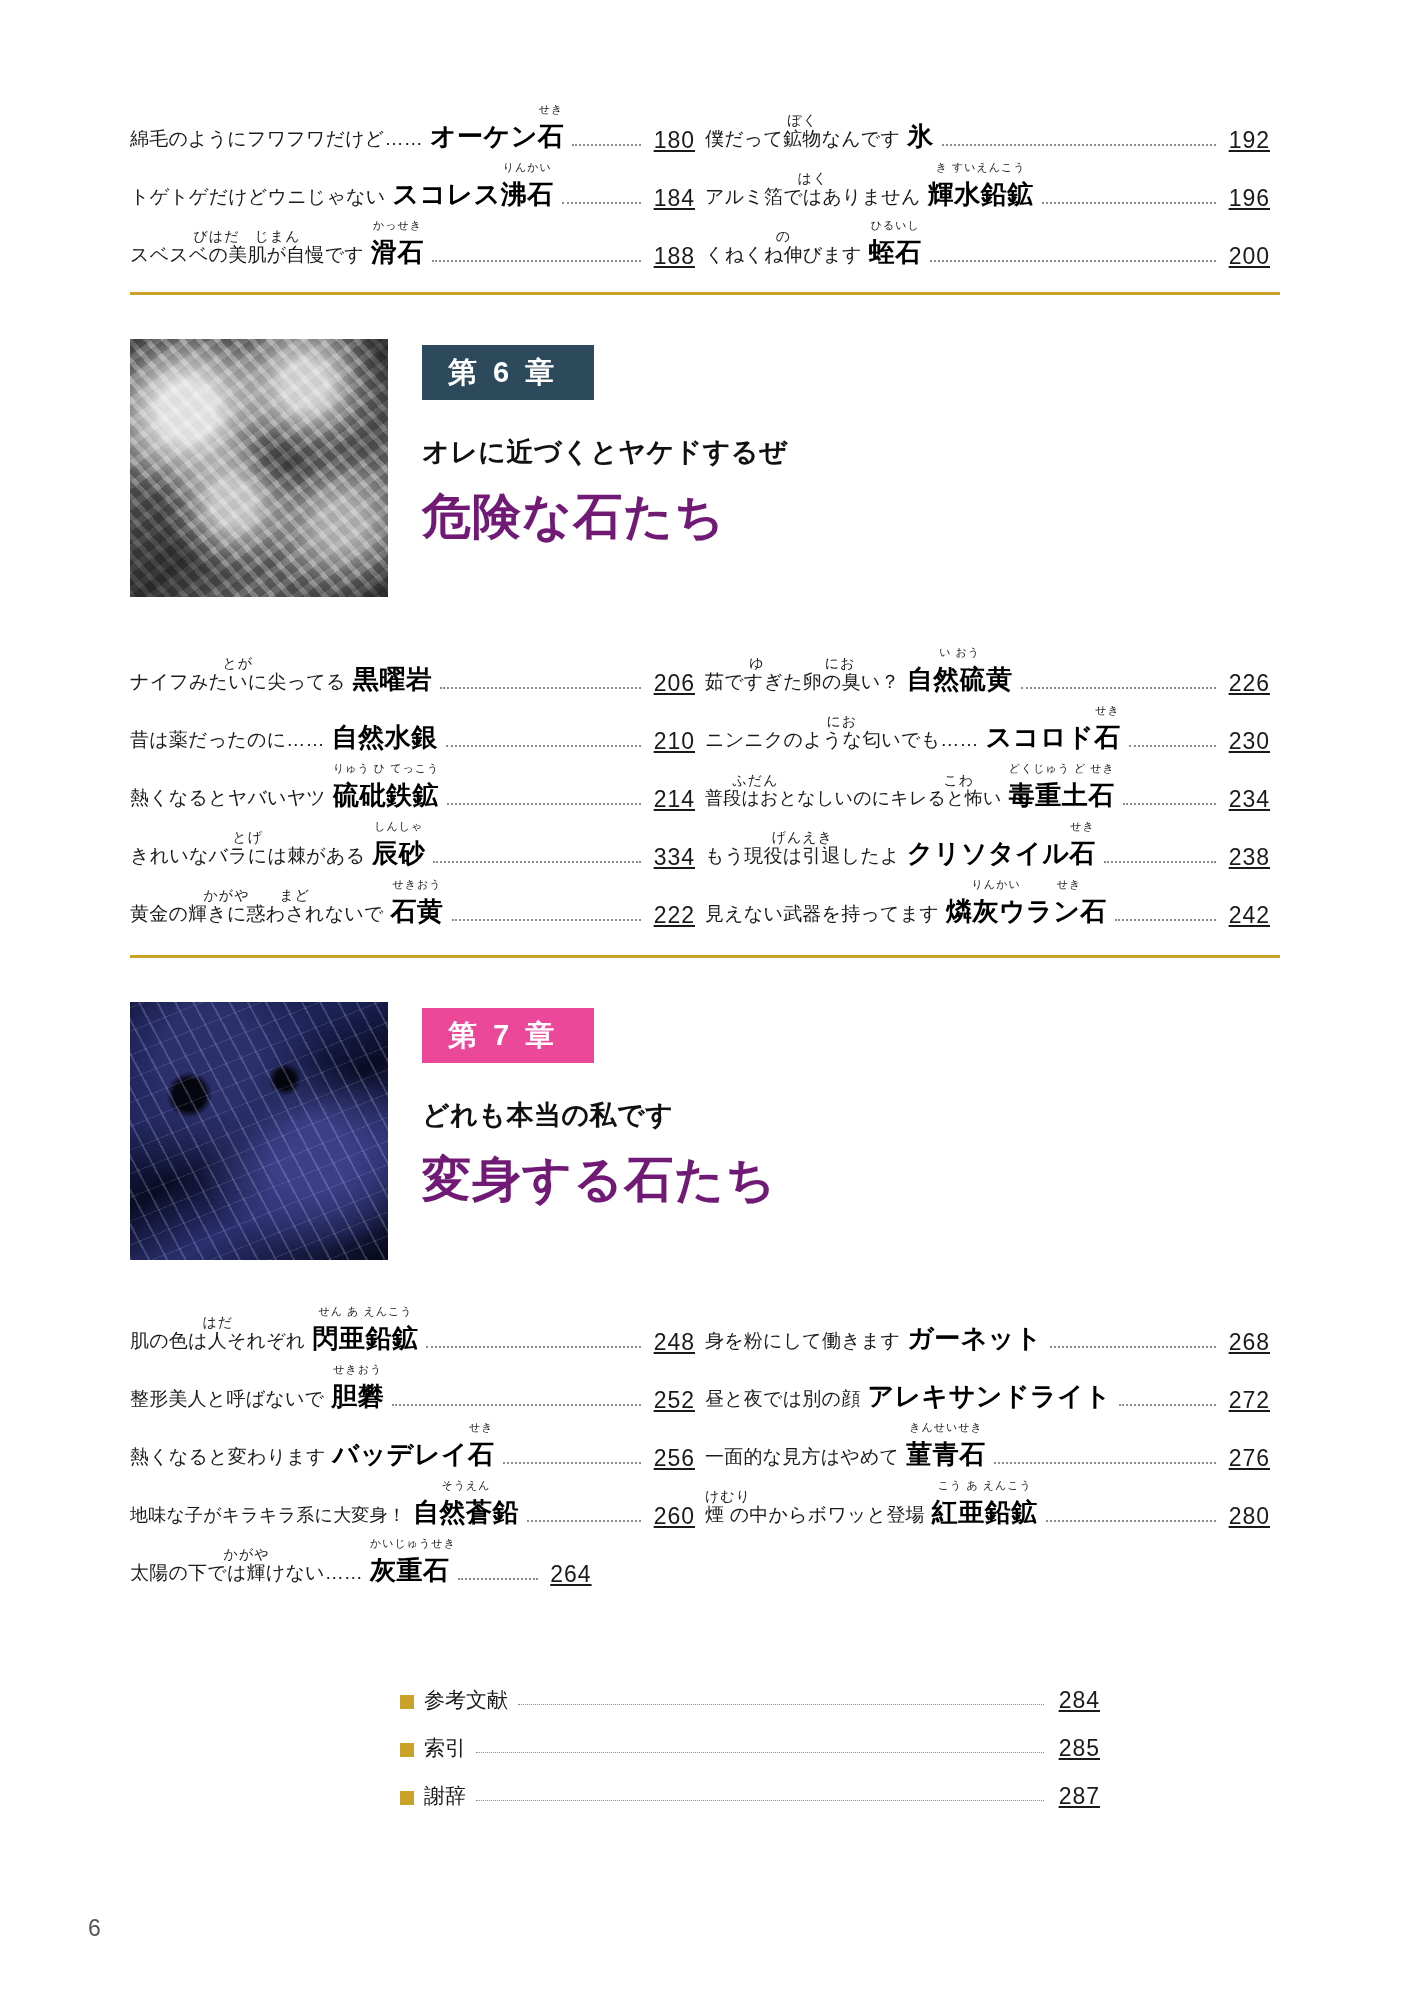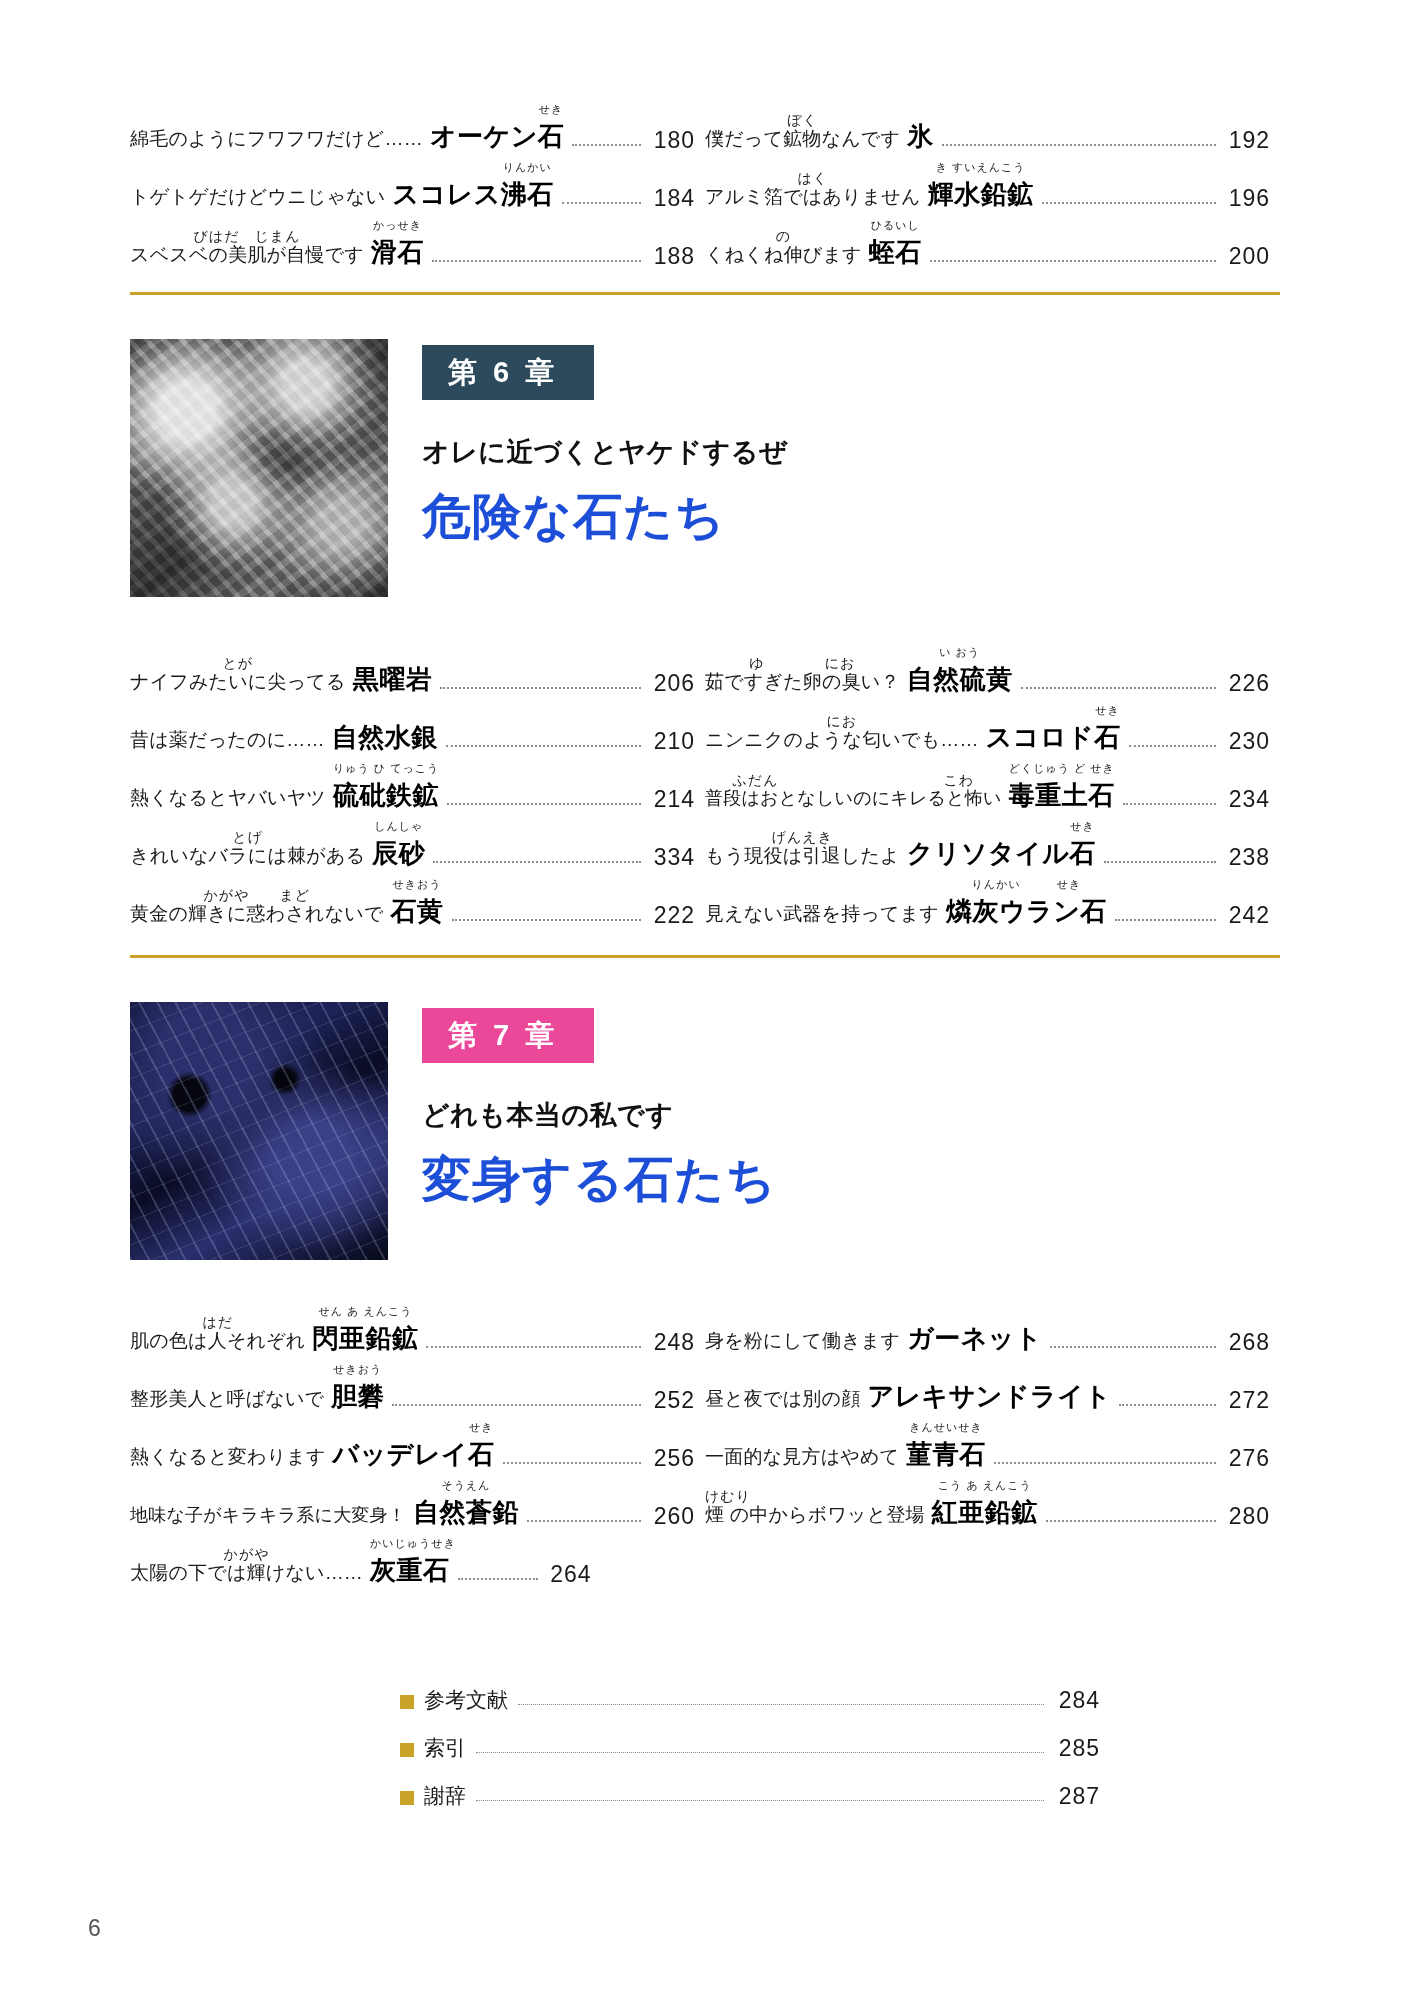--- a/index.html
+++ b/index.html
@@ -84,20 +84,21 @@
     margin: 0 8px 8px 8px;
     min-width: 18px;
     height: 1px;
   }
   .pagenum {
     font-size: 23px;
     color: #1a1a1a;
     min-width: 46px;
     text-align: right;
     letter-spacing: 1px;
+    text-decoration: underline;
   }
 
   
   .top-group { padding-top: 96px; }
 
   
   .rule {
     height: 3px;
     background: #c9a227;
     margin: 22px 130px 0 130px;
@@ -172,21 +173,21 @@
     font-weight: bold;
     margin-top: 34px;
     letter-spacing: 0.5px;
     color: #111;
   }
   .chapter-title {
     font-size: 49px;
     font-weight: bold;
     margin-top: 14px;
     letter-spacing: 1px;
-    color: #1d4ed8;
+    color: #701a75;
   }
 
   
   .footer-links {
     margin: 0 0 0 400px;
     width: 700px;
   }
   .flink {
     display: flex;
     align-items: flex-end;

